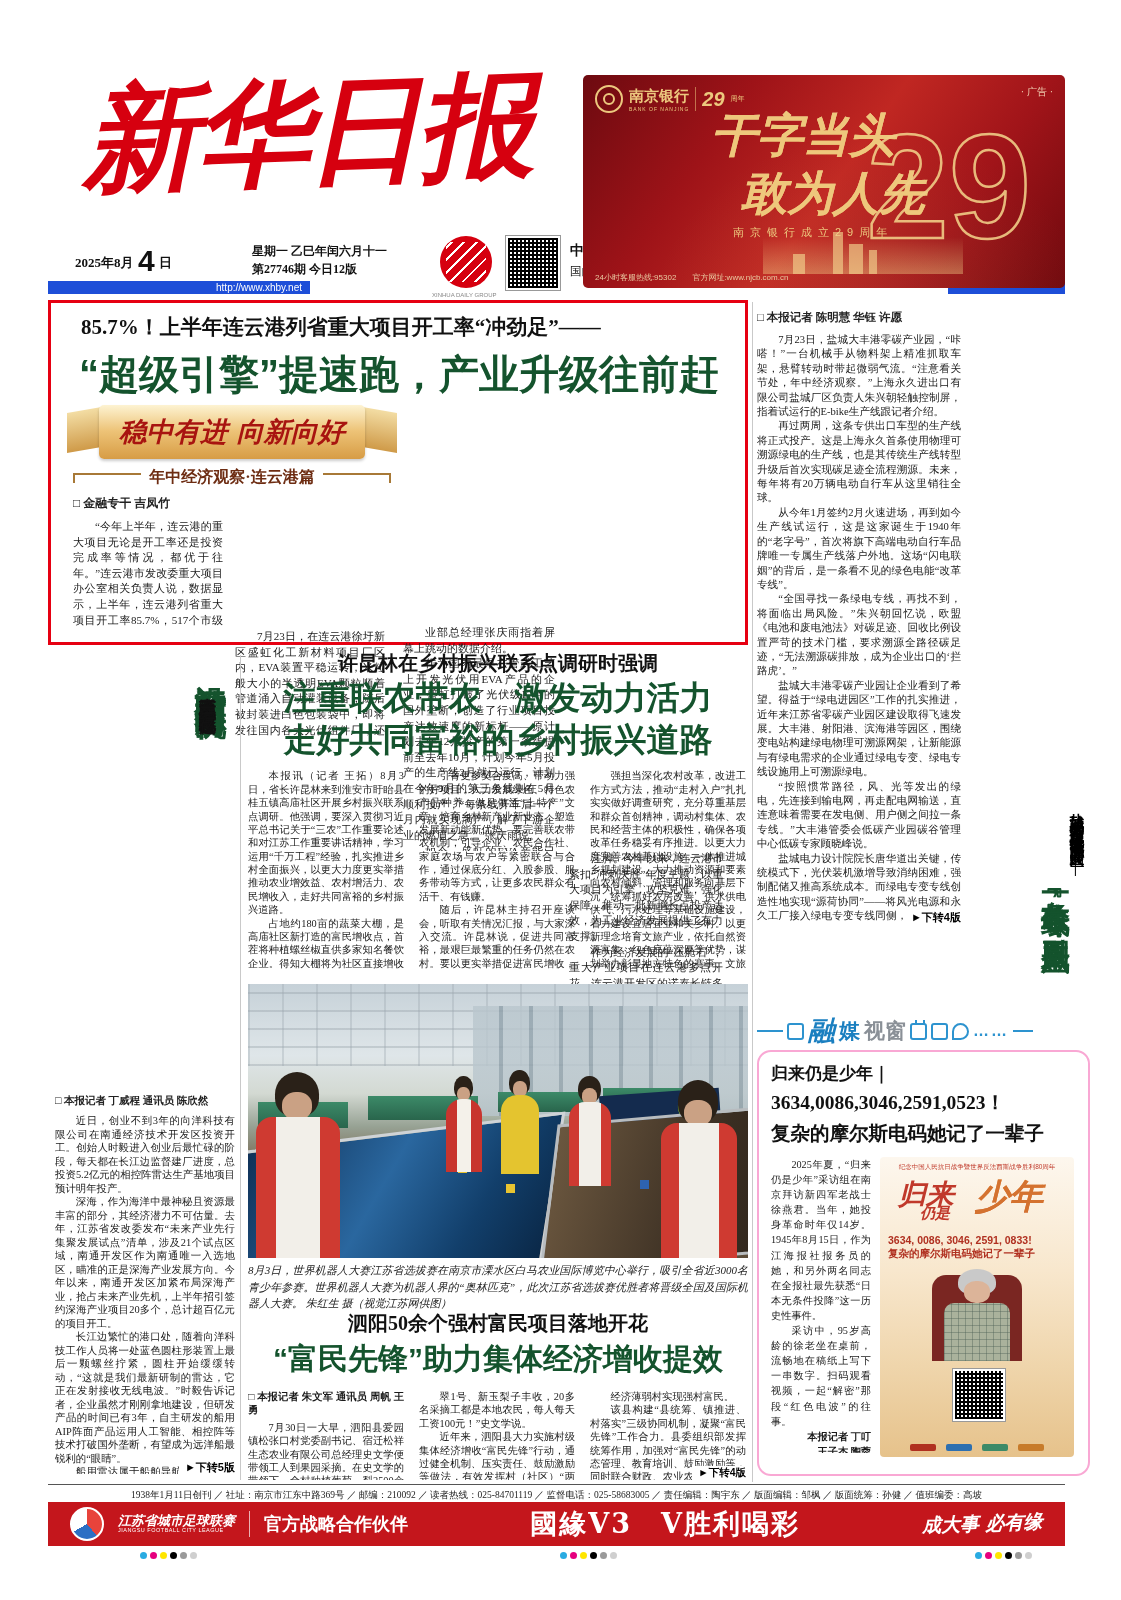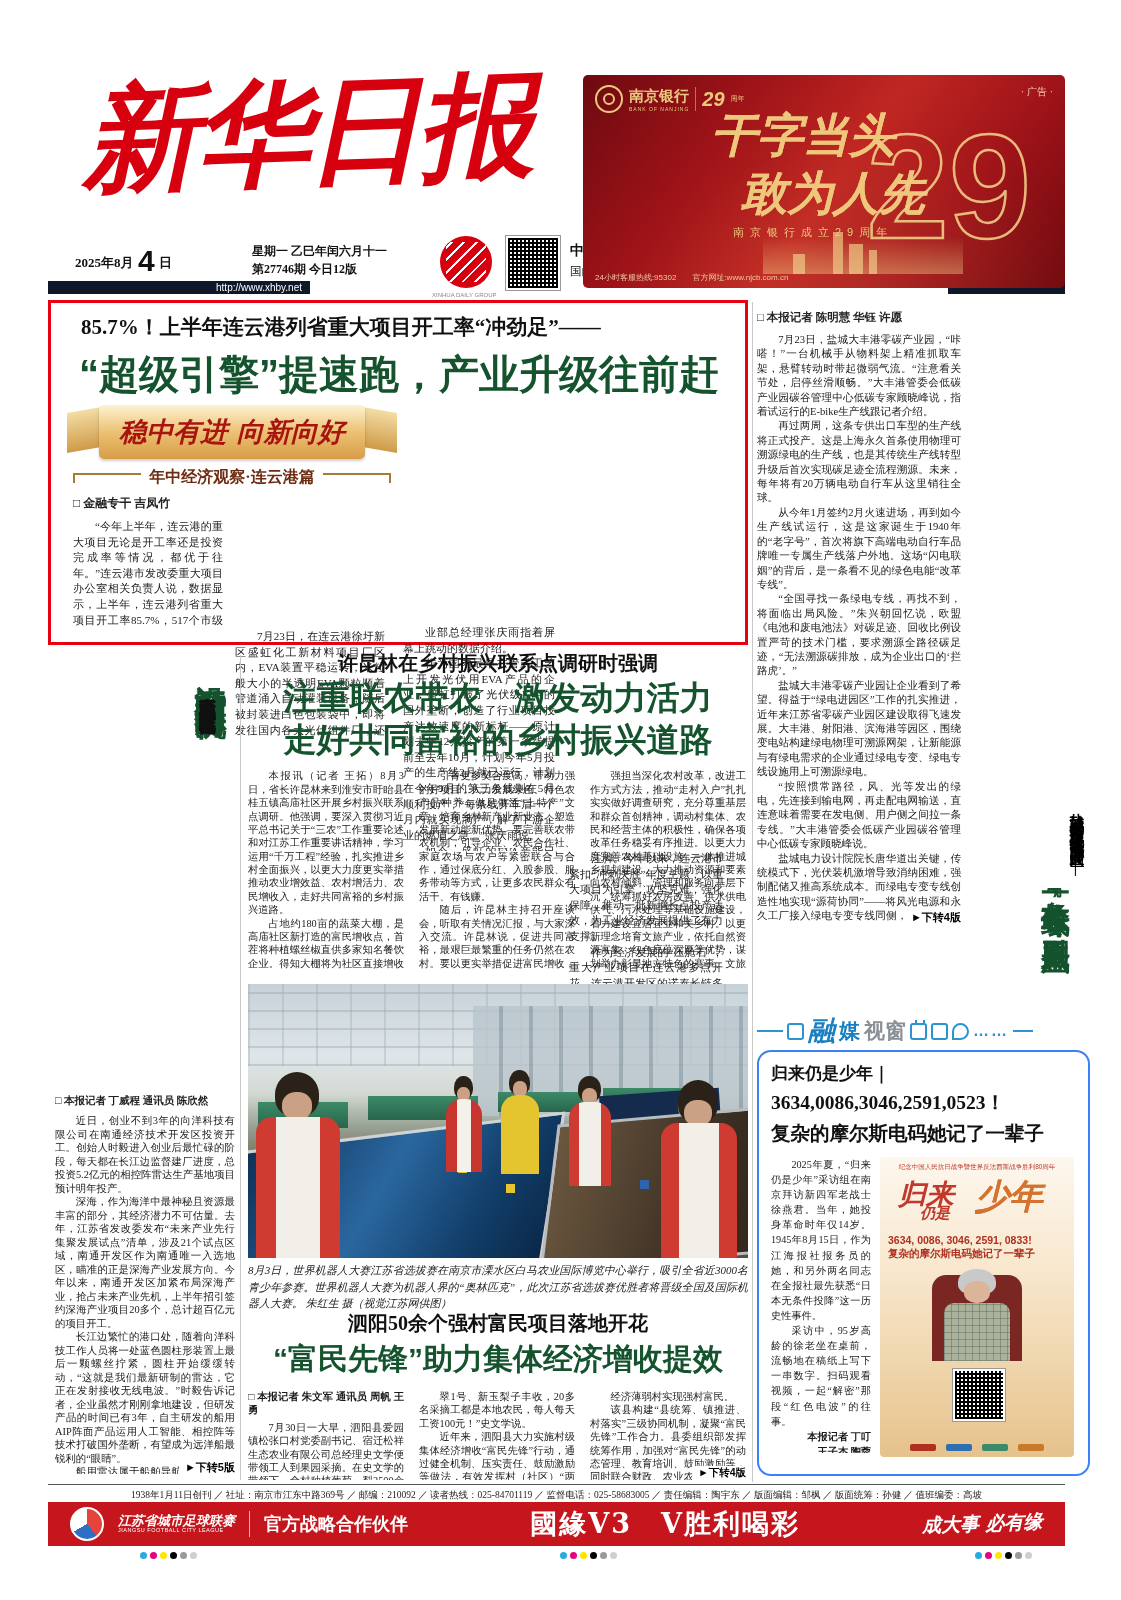--- a/index.html
+++ b/index.html
@@ -14,21 +14,21 @@
   .byline{font-family:"Liberation Serif",serif;font-weight:bold;color:#222;}
   .turn{font-family:"Liberation Sans",sans-serif;font-weight:bold;color:#000;}
   .turn-abs{position:absolute;right:0;bottom:0;background:#fff;padding-left:6px;}
   .vert{writing-mode:vertical-rl;}
   .vline{position:absolute;width:1px;background:#c9c9c9;}
 
   
   #masthead-title{left:82px;top:50px;width:470px;height:185px;color:#d6000f;
      font-family:"DejaVu Serif",serif;font-weight:bold;font-style:italic;font-size:116px;
      letter-spacing:-4px;transform:rotate(-2deg);line-height:1.4;}
-  .graybar{position:absolute;height:13px;background:#0f172a;}
+  .graybar{position:absolute;height:13px;background:#1d4ed8;}
   #url-bar{left:48px;top:281px;width:262px;color:#fff;font-size:10px;text-align:right;padding-right:8px;box-sizing:border-box;line-height:13px;}
   #rgraybar{left:948px;top:281px;width:117px;}
   .nhlogo{position:absolute;left:440px;top:236px;width:52px;height:52px;border-radius:50%;background:#d6000f;overflow:hidden;}
   .nhlogo::after{content:"";position:absolute;inset:6px;background:
      repeating-linear-gradient(135deg,transparent 0 3px,#fff 3px 5px,transparent 5px 9px);}
   .qr{background:
      repeating-linear-gradient(0deg,#000 0 2px,transparent 2px 4px),
      repeating-linear-gradient(90deg,#000 0 2px,#fff 2px 4px);border:2px solid #fff;outline:1px solid #999;}
   #qr1{left:506px;top:236px;width:50px;height:50px;}
 
@@ -133,21 +133,21 @@
   #rm-head{display:flex;align-items:center;gap:4px;height:30px;}
   #rm-head .ln{flex:1;height:2px;background:#2d93cf;}
   .rico{width:13px;height:13px;border:2px solid #2d93cf;border-radius:3px;position:relative;}
   .rico.tv::after{content:"";position:absolute;top:-5px;left:3px;width:6px;height:4px;
      border-left:2px solid #2d93cf;border-right:2px solid #2d93cf;transform:rotate(0deg);}
   .rico.bub{border-radius:50% 50% 50% 0;}
   #rm-zh1{font-size:27px;font-weight:900;color:#1a7fc0;font-style:italic;}
   #rm-zh2{font-size:21px;font-weight:900;color:#1a7fc0;}
   #rm-zh3{font-size:21px;font-weight:900;color:#8a9097;}
   #rm-dots{color:#2d93cf;font-weight:bold;letter-spacing:2px;}
-  #rm-box{margin-top:4px;height:426px;border:2px solid #3b82f6;border-radius:14px;box-sizing:border-box;padding:10px 12px;}
+  #rm-box{margin-top:4px;height:426px;border:2px solid #f9a8d4;border-radius:14px;box-sizing:border-box;padding:10px 12px;}
   #rm-t1{font-size:17px;font-weight:bold;}
   #rm-t2,#rm-t3{font-family:"Liberation Serif",serif;font-weight:bold;font-size:19.5px;margin-top:4px;}
   #rm-row{display:flex;gap:9px;margin-top:10px;}
   #rm-left{width:100px;height:296px;font-size:10.2px;line-height:1.48;}
   #rm-left .byl{text-indent:0;text-align:right;font-weight:bold;}
   #poster{width:194px;height:300px;border-radius:4px;overflow:hidden;position:relative;
      background:linear-gradient(180deg,#fdf7ee,#f8e7cd 38%,#efd5ab 70%,#e6c28b);}
   #poster .pban{font-size:6.5px;color:#c03a2b;text-align:center;margin-top:6px;}
   #poster .pt{position:relative;height:58px;margin-top:2px;}
   #poster .pt .t1{position:absolute;left:18px;top:2px;font-family:"DejaVu Serif",serif;font-style:italic;font-weight:bold;font-size:28px;color:#c0392b;}
@@ -274,21 +274,21 @@
     </div>
   </div>
 
   <div class="vline" style="left:752px;top:302px;height:1180px;"></div>
   <div class="vline" style="left:240px;top:655px;height:825px;"></div>
 
   <div class="abs" id="qf">
     <div class="byline" id="qf-byline">□ 本报记者 陈明慧 华钰 许愿</div>
     <div id="qf-row">
       <div class="newscol" id="qf-body">
-        <p>7月23日，盐城大丰港零碳产业园，“咔嗒！”一台机械手从物料架上精准抓取车架，悬臂转动时带起微弱气流。“注意看关节处，启停丝滑顺畅。”大丰港管委会低碳产业园碳谷管理中心低碳专家顾晓峰说，指着试运行的E-bike生产线跟记者介绍。</p>
+        <p>7月23日，盐城大丰港零碳产业园，“咔嗒！”一台机械手从物料架上精准抓取车架，悬臂转动时带起微弱气流。“注意看关节处，年中经济观察。”上海永久进出口有限公司盐城厂区负责人朱兴朝轻触控制屏，指着试运行的E-bike生产线跟记者介绍。</p>
         <p>再过两周，这条专供出口车型的生产线将正式投产。这是上海永久首条使用物理可溯源绿电的生产线，也是其传统生产线转型升级后首次实现碳足迹全流程溯源。未来，每年将有20万辆电动自行车从这里销往全球。</p>
         <p>从今年1月签约2月火速进场，再到如今生产线试运行，这是这家诞生于1940年的“老字号”，首次将旗下高端电动自行车品牌唯一专属生产线落户外地。这场“闪电联姻”的背后，是一条看不见的绿色电能“改革专线”。</p>
         <p>“全国寻找一条绿电专线，再找不到，将面临出局风险。”朱兴朝回忆说，欧盟《电池和废电池法》对碳足迹、回收比例设置严苛的技术门槛，要求溯源全路径碳足迹，“无法溯源碳排放，成为企业出口的‘拦路虎’。”</p>
         <p>盐城大丰港零碳产业园让企业看到了希望。得益于“绿电进园区”工作的扎实推进，近年来江苏省零碳产业园区建设取得飞速发展。大丰港、射阳港、滨海港等园区，围绕变电站构建绿电物理可溯源网架，让新能源与有绿电需求的企业通过绿电专变、绿电专线设施用上可溯源绿电。</p>
         <p>“按照惯常路径，风、光等发出的绿电，先连接到输电网，再走配电网输送，直连意味着需要在发电侧、用户侧之间拉一条专线。”大丰港管委会低碳产业园碳谷管理中心低碳专家顾晓峰说。</p>
         <p>盐城电力设计院院长唐华道出关键，传统模式下，光伏装机激增导致消纳困难，强制配储又推高系统成本。而绿电专变专线创造性地实现“源荷协同”——将风光电源和永久工厂接入绿电专变专线同侧，通过绿电专线降低外送输配电损耗。</p>
 
         <span class="turn turn-abs" style="font-size:11px;">►下转4版</span>
       </div>
       <div class="vert" id="qf-vert">

